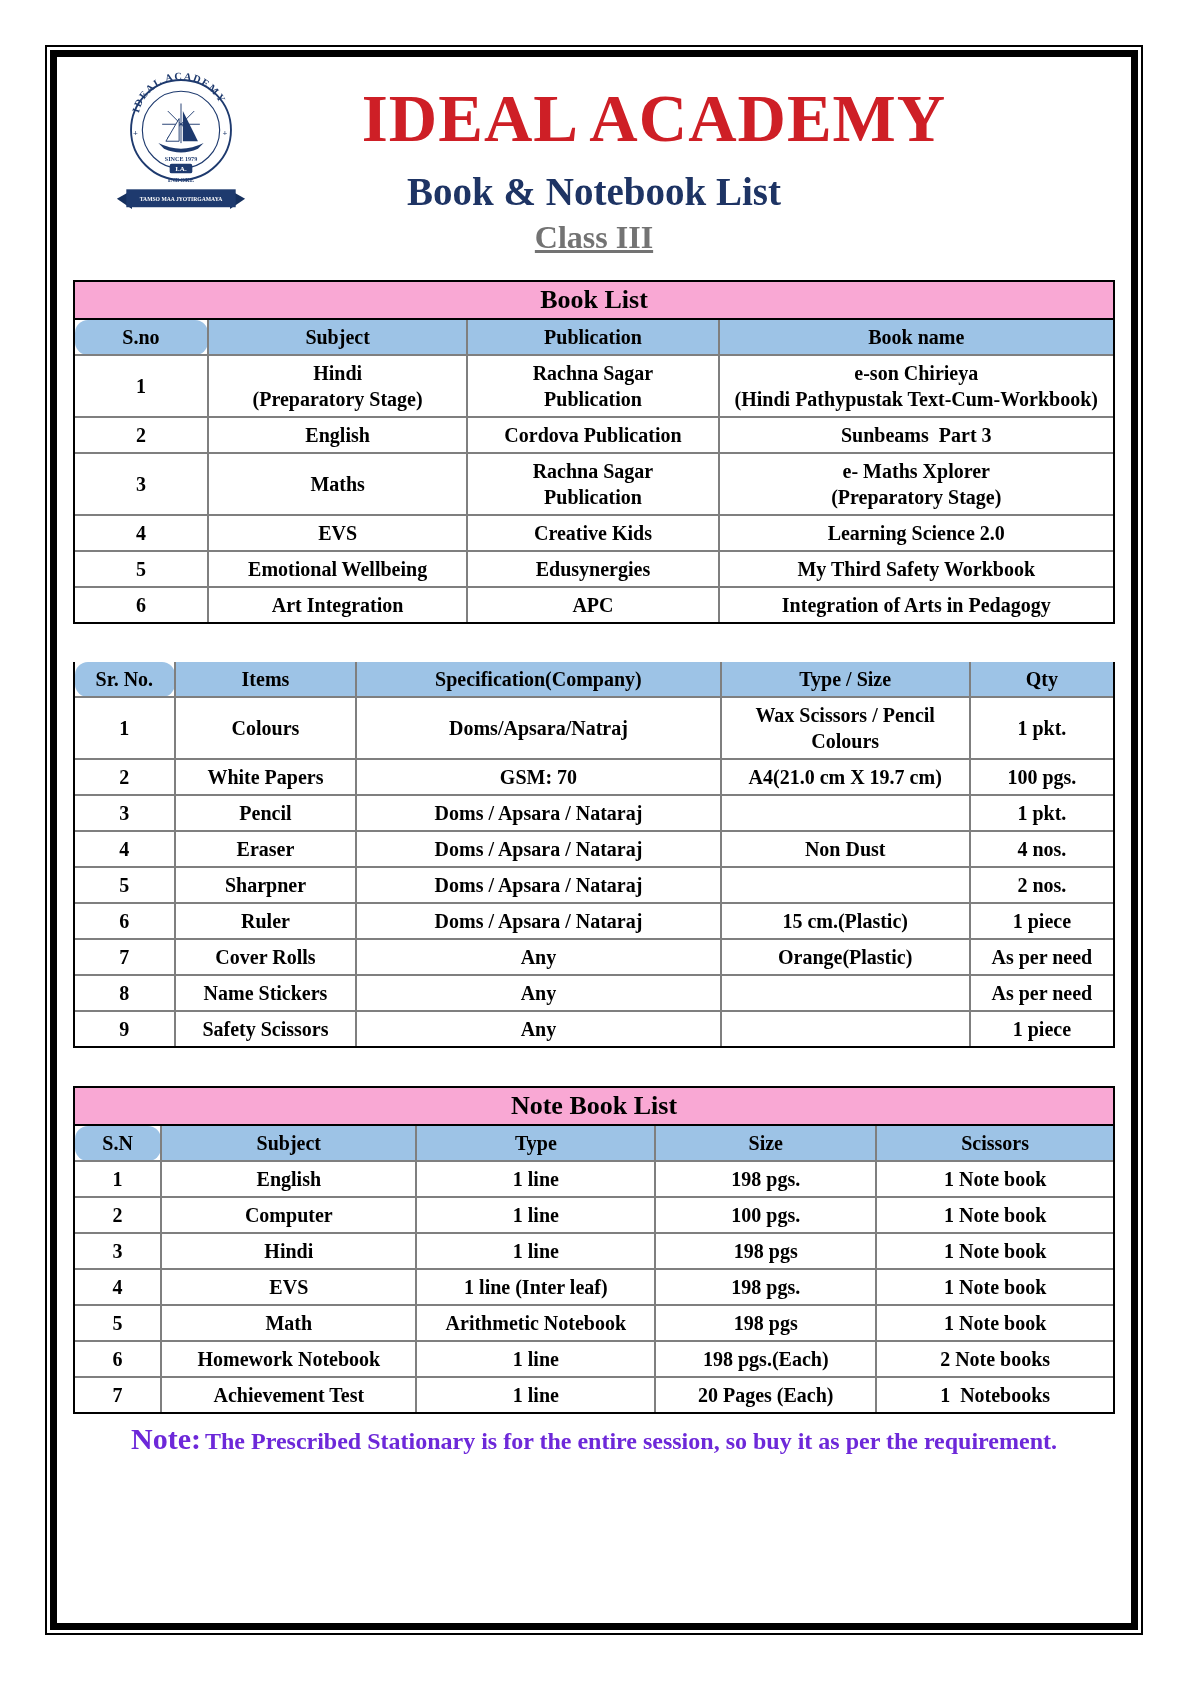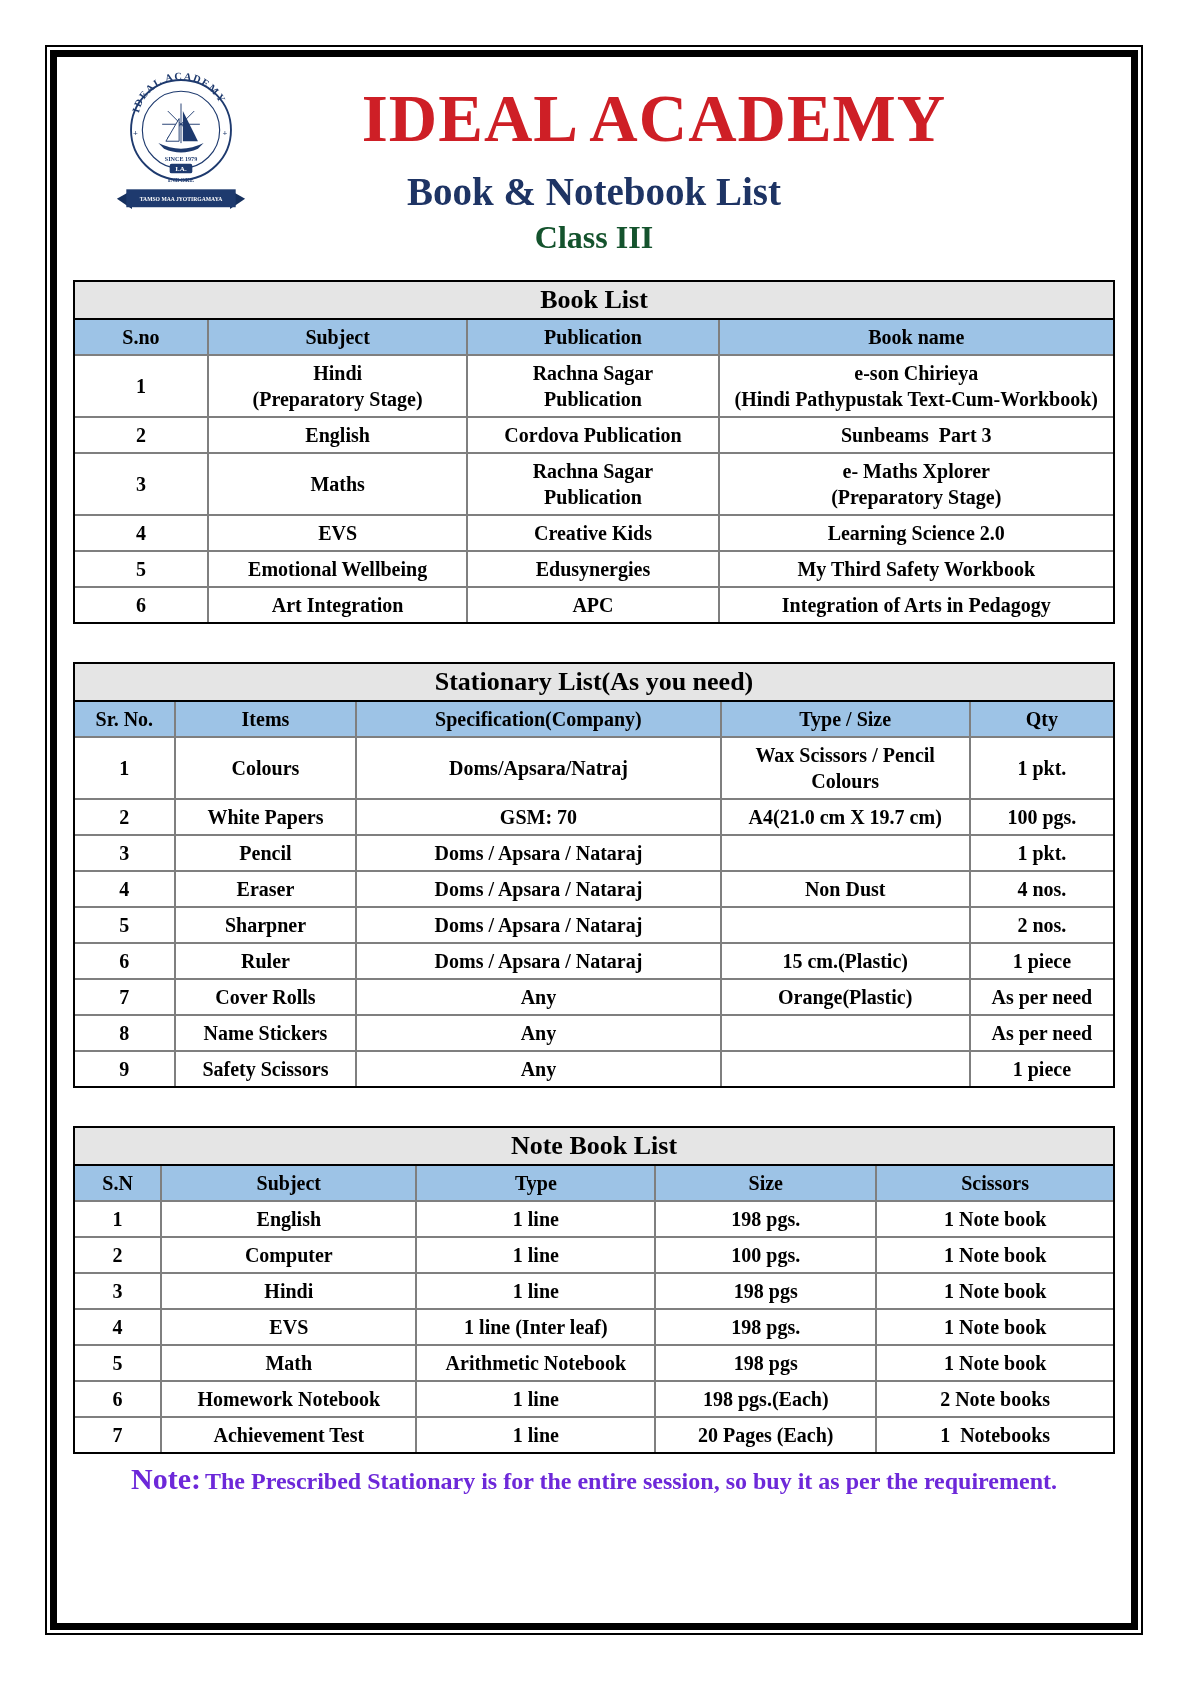--- a/index.html
+++ b/index.html
@@ -20,40 +20,40 @@
   }
   
   .header { position: relative; text-align: center; padding-top: 26px; }
   .logo { position: absolute; left: 42px; top: 12px; width: 132px; height: 152px; }
   .school-name {
     font-size: 67px; font-weight: bold; color: #CE1F26;
     letter-spacing: 1px; line-height: 1.05; padding-left: 120px;
   }
   .doc-title { font-size: 39px; font-weight: bold; color: #1E3464; margin-top: 16px; }
   .session-line { font-size: 32px; font-weight: bold; color: #000; margin-top: 9px; }
-  .class-line { font-size: 32px; font-weight: bold; color: #14532d; margin-top: 5px; }
+  .class-line { font-size: 32px; font-weight: bold; color: #737373; margin-top: 5px; text-decoration: underline; }
   
   .tbl-block { margin-top: 24px; }
   .tbl-block + .tbl-block { margin-top: 38px; }
   .tbl-title {
-    background: #e5e5e5; border: 2px solid #000;
+    background: #f9a8d4; border: 2px solid #000;
     text-align: center; font-weight: bold; font-size: 26px; color: #000;
     padding: 3px 0;
   }
   .tbl-frame { border: 2px solid #000; border-top: none; }
   table { width: 100%; border-collapse: collapse; table-layout: fixed; }
   th, td {
     border: 2px solid #7F7F7F;
     font-weight: bold; font-size: 20px; color: #000;
     text-align: center; vertical-align: middle;
     padding: 4px 6px; line-height: 1.3;
     white-space: pre-wrap; overflow: hidden;
   }
   thead th { background: #9DC3E6; border-top: none; }
-  tr > th:first-child, tr > td:first-child { border-left: none; }
+  tr > th:first-child, tr > td:first-child { border-left: none; border-radius: 13px; }
   tr > th:last-child, tr > td:last-child { border-right: none; }
   tbody tr:last-child td { border-bottom: none; }
   tbody td { height: 34px; }
   
   .note { margin-top: 8px; text-align: center; color: #6d28d9; font-weight: bold; }
   .note .note-label { font-size: 30px; }
   .note .note-text { font-size: 24px; }
   
   .logo svg { width: 100%; height: 100%; }
 </style>
@@ -165,21 +165,20 @@
                 <td>Art Integration</td>
                 <td>APC</td>
                 <td>Integration of Arts in Pedagogy</td>
               </tr>
             </tbody>
           </table>
       </div>
     </section>
 
     <section class="tbl-block">
-      <div class="tbl-title">Stationary List(As you need)</div>
       <div class="tbl-frame">
         <table>
             <colgroup>
               <col style="width: 9.6%;">
               <col style="width: 17.5%;">
               <col style="width: 35.1%;">
               <col style="width: 24%;">
               <col style="width: 13.8%;">
             </colgroup>
             <thead>

